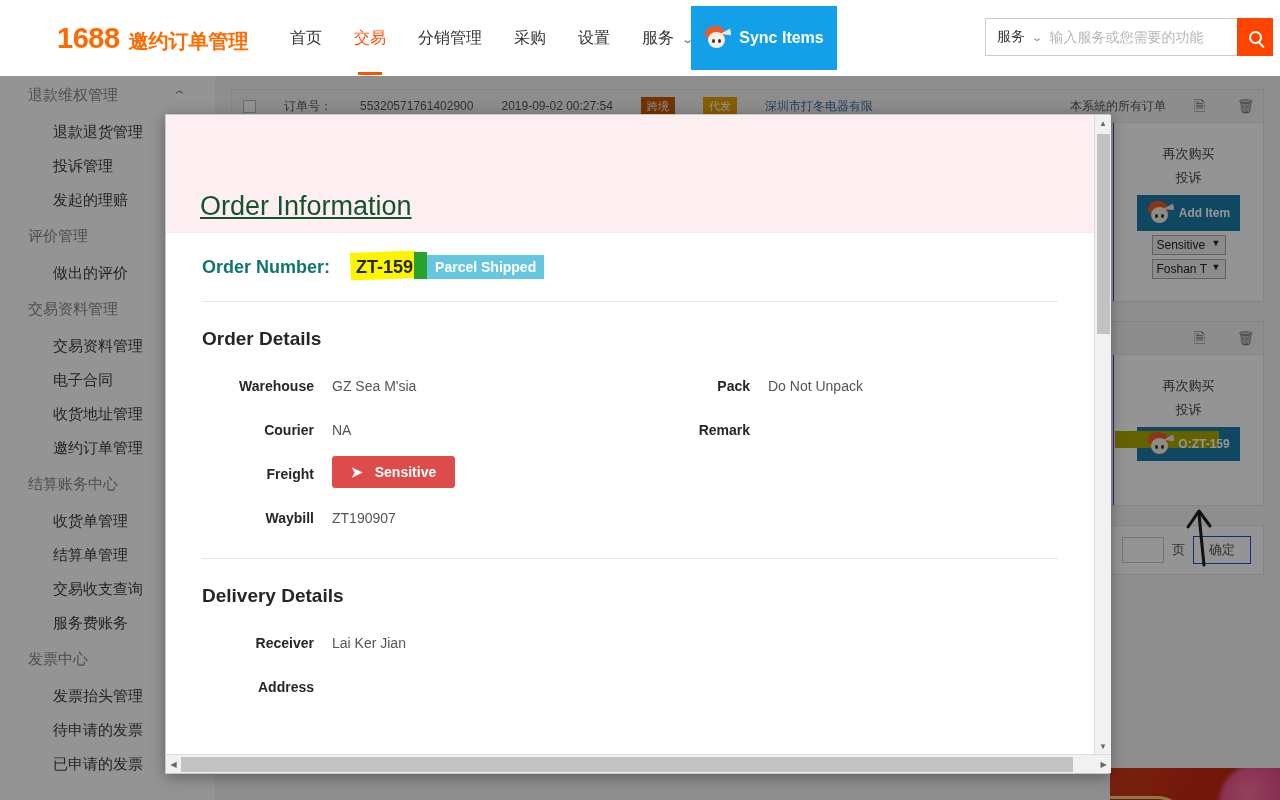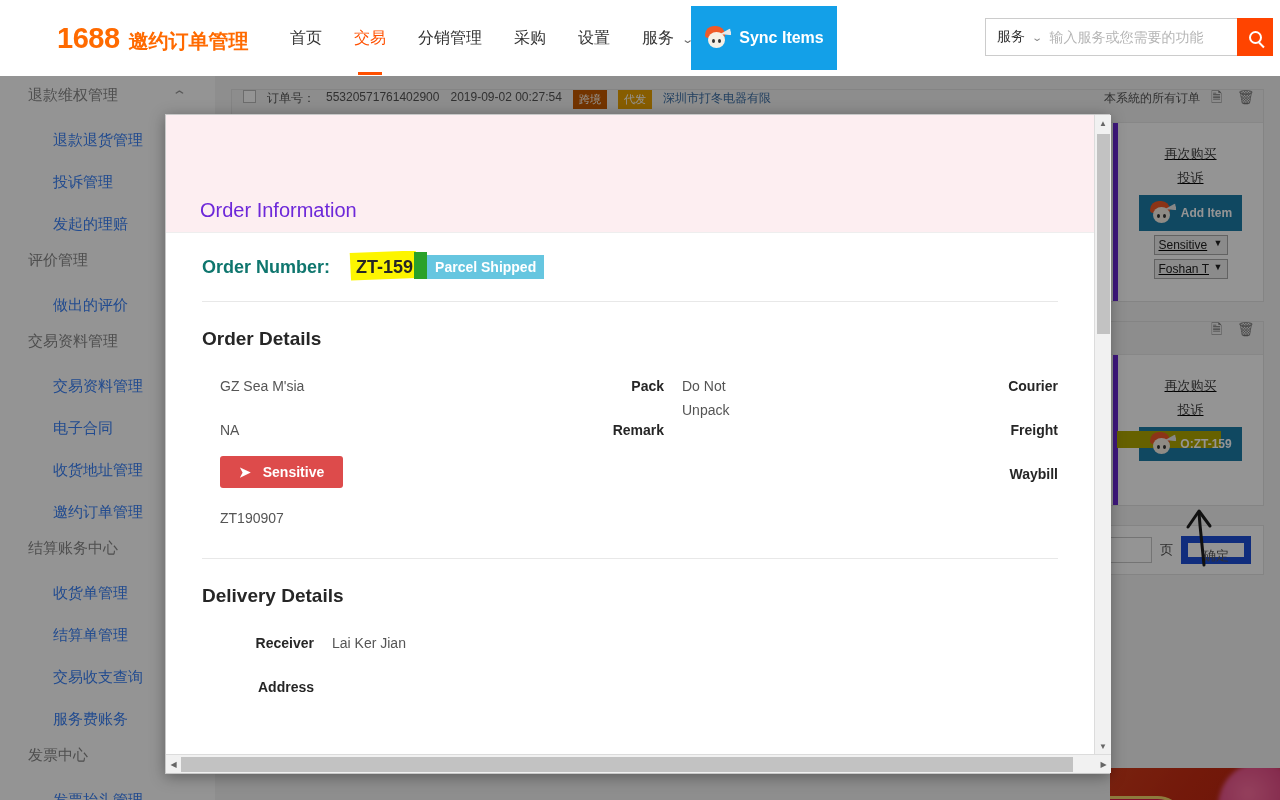--- a/index.html
+++ b/index.html
@@ -137,38 +137,37 @@
   .sb-group {
     display: flex; align-items: center; justify-content: space-between;
     padding: 0 30px 0 28px; height: 39px;
     font-size: 15px; color: #888; cursor: pointer;
   }
   .sb-group .chev {
     font-size: 13px; color: #999; transform: scaleX(1.5);
   }
   .sb-item {
     height: 34px; line-height: 34px;
-    padding-left: 53px; font-size: 15px; color: #3b82f6;
+    padding-left: 53px; font-size: 15px; color: #404040;
     cursor: pointer;
-    margin-top: 8px;
   }
 
   
   #content {
     position: absolute; left: 231px; top: 13px;
     width: 1033px;
   }
   .order-card {
     background: #fff; border: 1px solid #e3e3e3;
     margin-bottom: 19px;
   }
   .oc-head {
     height: 33px; background: #f3f3f3;
     border-bottom: 1px solid #e8e8e8;
-    display: flex; align-items: flex-start; gap: 11px;
+    display: flex; align-items: center; gap: 28px;
     padding: 0 11px; font-size: 12px; color: #555;
   }
   .oc-head .cb {
     width: 13px; height: 13px; border: 1px solid #bbb;
     background: #fff; flex: none;
   }
   .oc-head .onum { white-space: nowrap; }
   .tagbtn {
     background: #c75b00; color: #fff; font-size: 11px;
     padding: 2px 6px; white-space: nowrap;
@@ -178,22 +177,22 @@
   .oc-head .spacer { flex: 1; }
   .oc-head .hicon {
     width: 15px; height: 15px; color: #777; font-size: 14px;
     line-height: 15px;
   }
   .oc-body {
     display: flex; min-height: 150px;
   }
   .oc-left { flex: 1; padding: 16px; }
   .oc-right {
-    width: 150px; border-left: 5px solid #6d28d9;
-    padding: 22px 8px; text-align: center; text-decoration: underline;
+    width: 150px; border-left: 1px solid #6d28d9;
+    padding: 22px 8px; text-align: center;
   }
   .oc-right .lnk {
     font-size: 13px; color: #444; margin-bottom: 6px; cursor: pointer;
   }
   .additem-btn {
     display: inline-flex; align-items: center; gap: 6px;
     background: #1c7ca8; color: #fff;
     font-size: 12px; font-weight: bold;
     padding: 6px 10px; cursor: pointer; margin-top: 2px;
   }
@@ -217,21 +216,21 @@
     display: flex; align-items: center; justify-content: flex-end;
     gap: 8px; font-size: 13px; color: #555;
     padding: 10px 12px; background: #fff;
     border: 1px solid #e3e3e3;
   }
   .pager .pinput {
     width: 42px; height: 26px; border: 1px solid #c9c9c9; background: #fff;
   }
   .pager .pbtn {
     height: 28px; line-height: 26px; padding: 0 15px;
-    border: 7px solid #1d4ed8; background: #fff; cursor: pointer;
+    border: 1px solid #1d4ed8; background: #fff; cursor: pointer;
   }
   #adbanner {
     position: absolute; left: 1110px; top: 692px;
     width: 170px; height: 96px;
     background: linear-gradient(125deg,#d13b1b 0%,#c62b12 40%,#b52310 100%);
     overflow: hidden;
   }
   #adbanner .pill {
     position: absolute; left: -26px; top: 28px;
     padding: 8px 22px;
@@ -266,21 +265,21 @@
     width: 928px; height: 640px;
     overflow: hidden;
   }
   #modal-banner {
     height: 118px; background: #fdeef1;
     border-bottom: 1px solid #eee;
     position: relative;
   }
   #modal-title {
     position: absolute; left: 34px; bottom: 10px;
-    font-size: 20px; color: #6d28d9; font-weight: normal;
+    font-size: 27px; color: #14532d; font-weight: normal; text-decoration: underline;
   }
   #modal-content { padding: 22px 36px 0 36px; }
   #ordernum-row {
     display: flex; align-items: center; gap: 0;
     padding-bottom: 22px;
     border-bottom: 1px solid #e8e8e8;
   }
   #ordernum-row .onlabel {
     font-size: 18px; font-weight: bold; color: #0f766e;
   }
@@ -532,20 +531,21 @@
             <span class="hl-yellow"></span>
             <span class="hl-green"></span>
             <span>ZT-159</span>
           </span>
           <span class="status-chip">Parcel Shipped</span>
         </div>
 
         <div class="section-title">Order Details</div>
 
         <div class="kv-grid">
+          <div class="kv-key">Warehouse</div>
           <div class="kv-val">GZ Sea M'sia</div>
           <div class="kv-key">Pack</div>
           <div class="kv-val">Do Not Unpack</div>
 
           <div class="kv-key">Courier</div>
           <div class="kv-val">NA</div>
           <div class="kv-key">Remark</div>
           <div class="kv-val"></div>
 
           <div class="kv-key">Freight</div>

